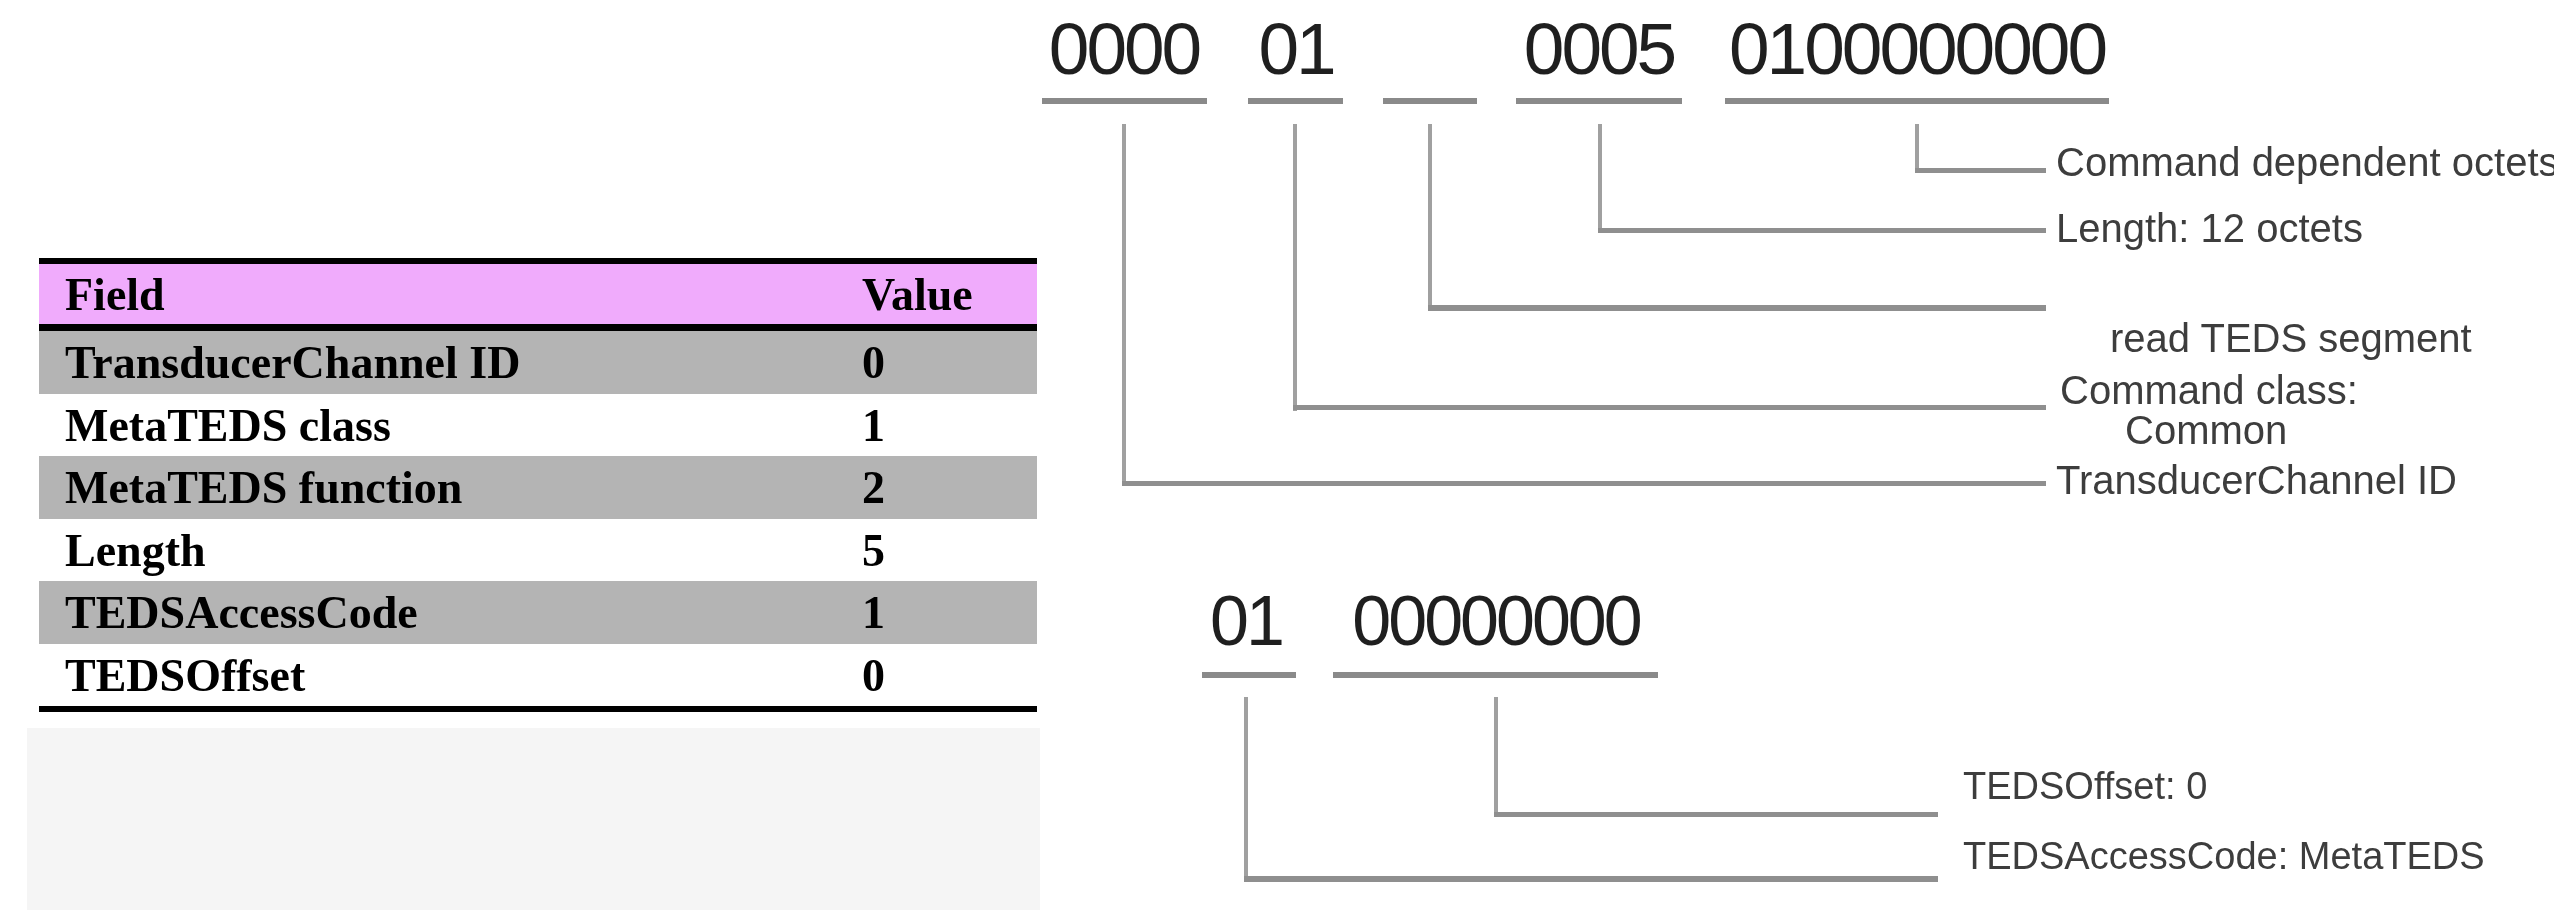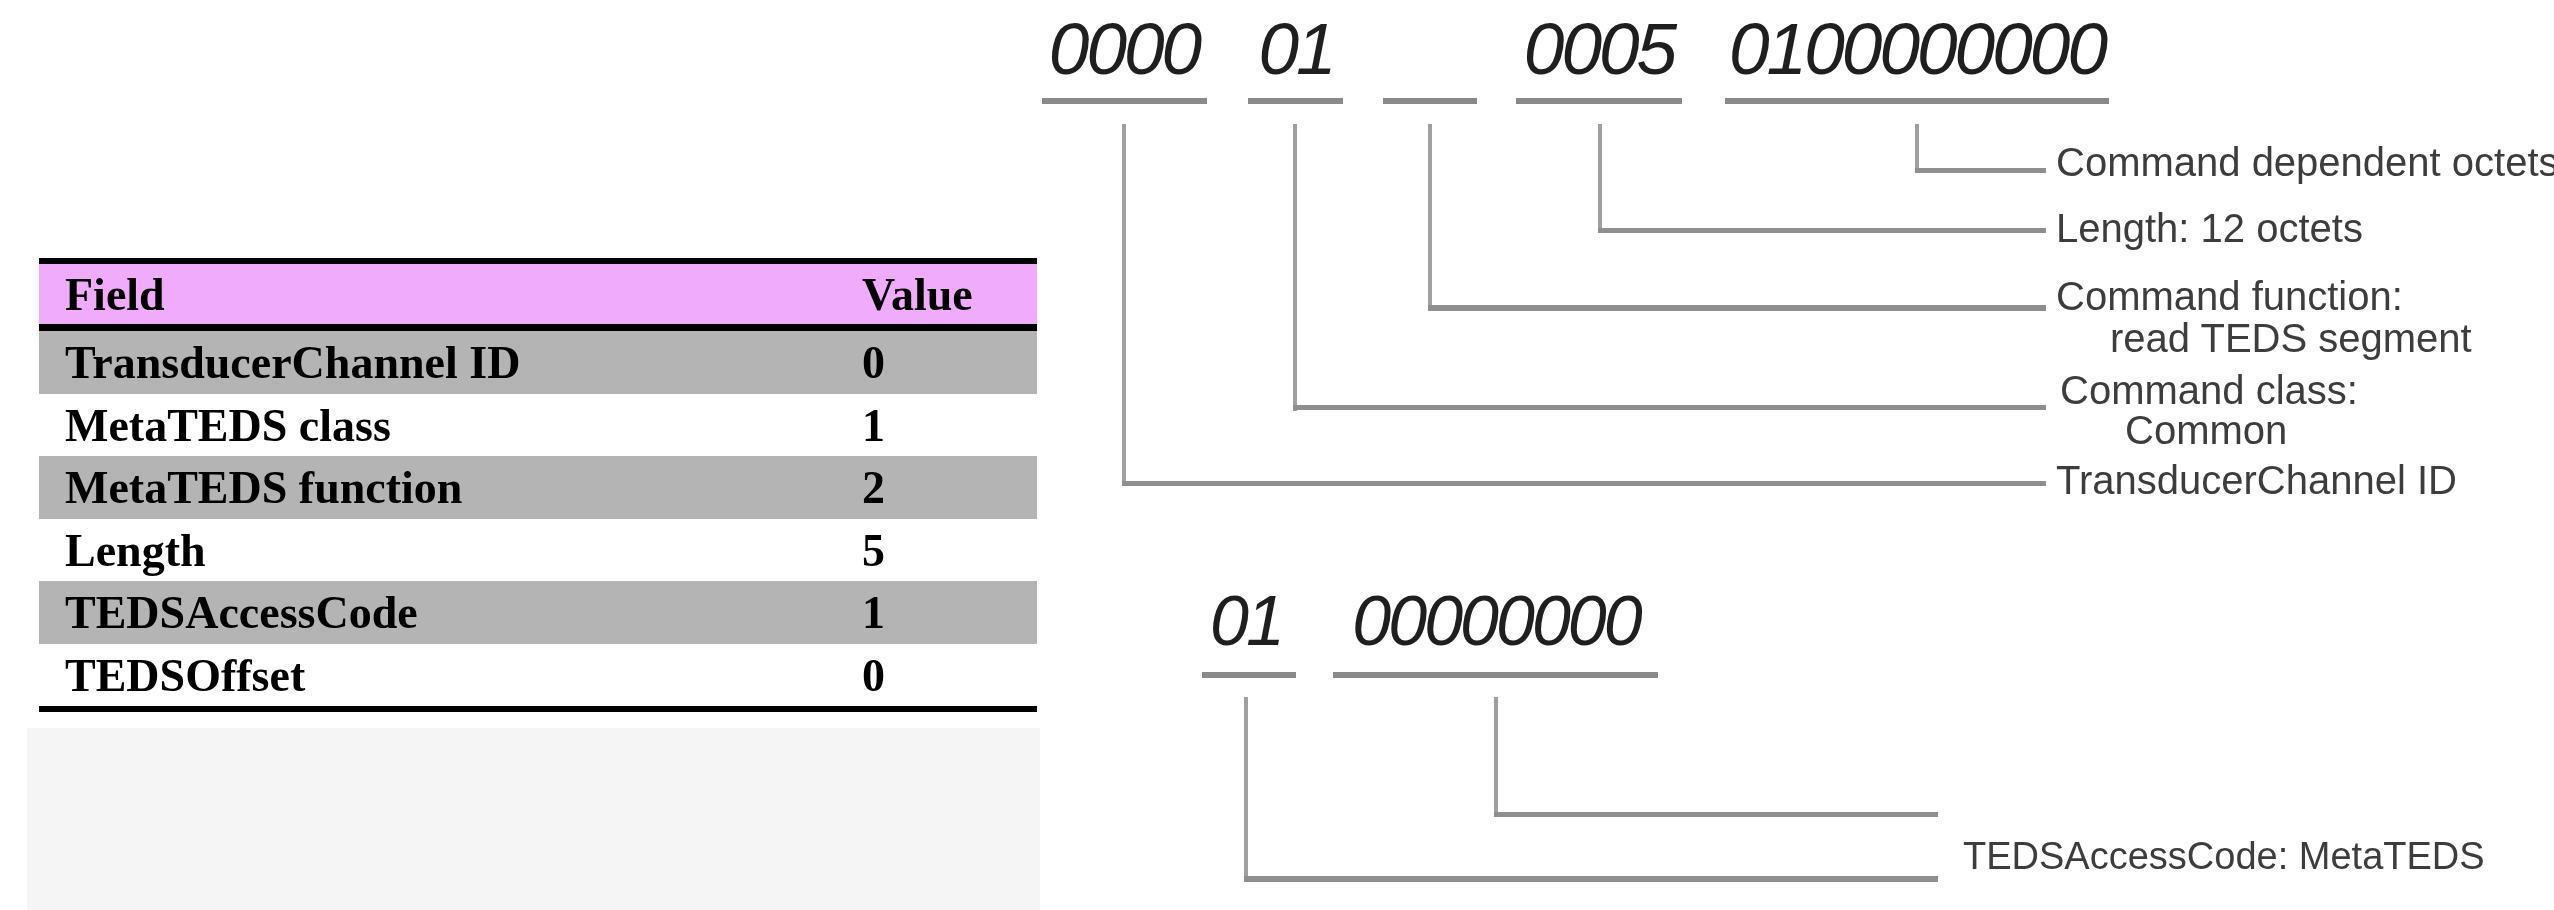--- a/index.html
+++ b/index.html
@@ -32,21 +32,21 @@
     font-size:46px;white-space:nowrap;
   }
   .cell-value{
     position:absolute;left:823px;top:50%;transform:translateY(-50%);
     font-size:46px;white-space:nowrap;
   }
   
   .octet{
     position:absolute;width:400px;text-align:center;
     font-size:73px;line-height:73px;letter-spacing:-3px;
-    color:#1f1f1f;white-space:nowrap;font-style:italic;
+    color:#1f1f1f;white-space:nowrap;
   }
   .octet.small{font-size:70px;line-height:70px;}
   .underbar{position:absolute;height:6px;background:#8a8a8a;}
   .vline{position:absolute;width:4px;background:#a0a0a0;}
   .hline{position:absolute;height:5px;background:#8f8f8f;}
   .hline.thick{height:6px;}
   
   .callout{
     position:absolute;font-size:40px;line-height:46px;
     color:#3d3d3d;white-space:nowrap;
@@ -109,33 +109,33 @@
   <div class="vline" style="left:1915px;top:124px;height:49px;"></div>
 
   <div class="hline" style="left:1915px;top:168px;width:131px;"></div>
   <div class="hline" style="left:1598px;top:228px;width:448px;"></div>
   <div class="hline thick" style="left:1428px;top:305px;width:618px;"></div>
   <div class="hline" style="left:1293px;top:405px;width:753px;"></div>
   <div class="hline" style="left:1122px;top:481px;width:924px;"></div>
 
   <div class="callout" style="left:2056px;top:139px;">Command dependent octets</div>
   <div class="callout" style="left:2056px;top:205px;">Length: 12 octets</div>
-  <div class="callout" style="left:2056px;top:273px;">Command function:</div>
   <div class="callout" style="left:2060px;top:367px;">Command class:</div>
   <div class="callout" style="left:2110px;top:315px;">read TEDS segment</div>
   <div class="callout" style="left:2125px;top:407px;">Common</div>
   <div class="callout" style="left:2056px;top:457px;">TransducerChannel ID</div>
 
   <div class="octet small" style="left:1046px;top:586px;">01</div>
   <div class="octet small" style="left:1296px;top:586px;">00000000</div>
 
   <div class="underbar" style="left:1202px;top:672px;width:94px;"></div>
   <div class="underbar" style="left:1333px;top:672px;width:325px;"></div>
 
   <div class="vline" style="left:1244px;top:697px;height:185px;"></div>
   <div class="vline" style="left:1494px;top:697px;height:120px;"></div>
 
   <div class="hline" style="left:1494px;top:812px;width:444px;"></div>
   <div class="hline thick" style="left:1244px;top:876px;width:694px;"></div>
 
+  <div class="callout small" style="left:1963px;top:764px;">TEDSOffset: 0</div>
   <div class="callout small" style="left:1963px;top:834px;">TEDSAccessCode: MetaTEDS</div>
 
 </div>
 
 </body></html>

